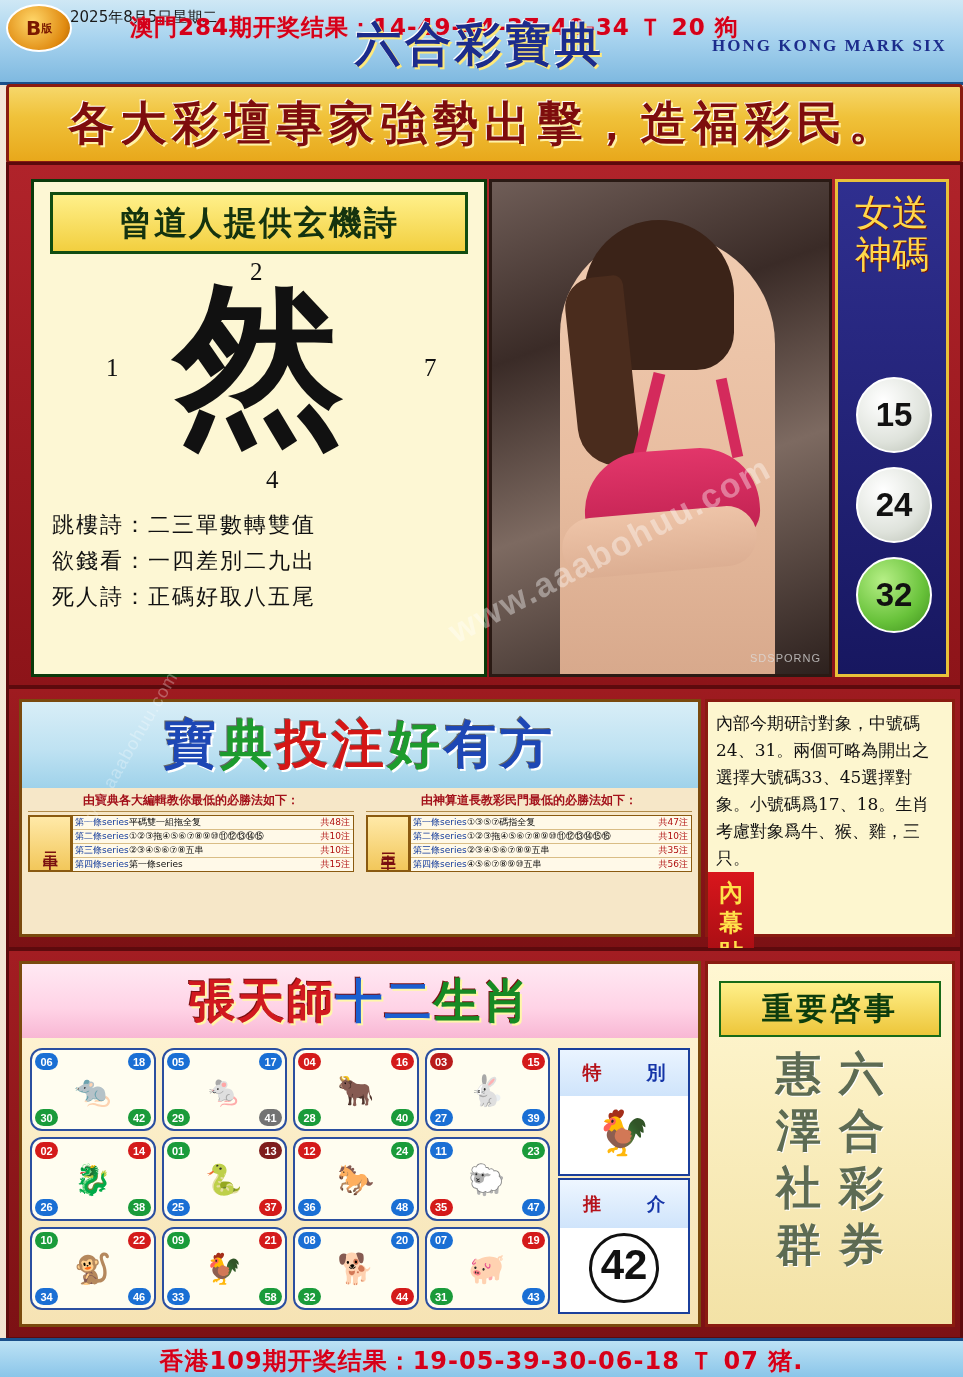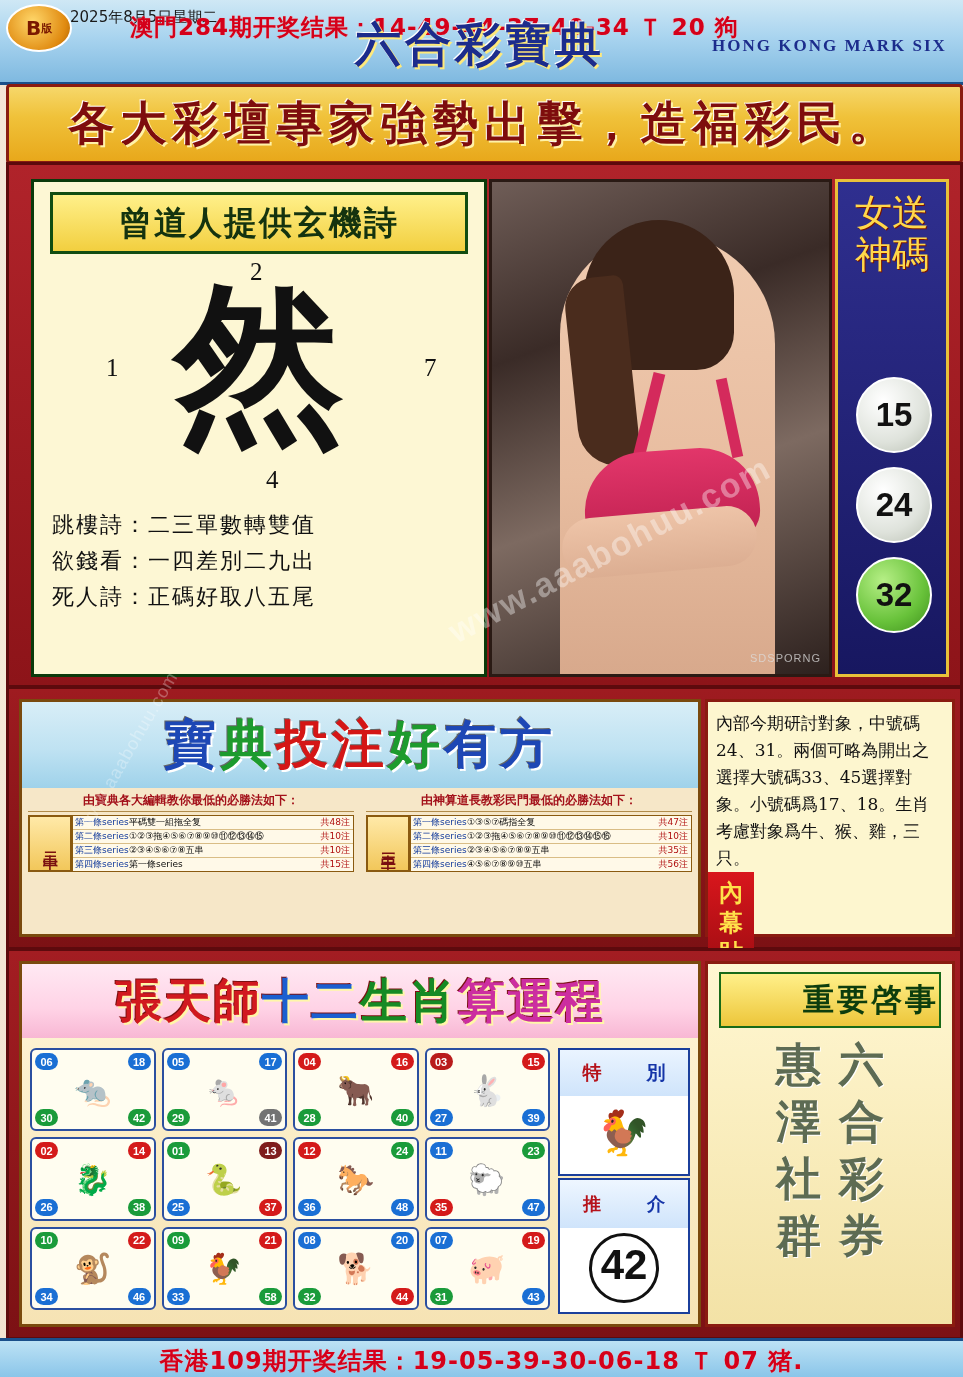--- a/index.html
+++ b/index.html
@@ -141,21 +141,21 @@
      background:linear-gradient(180deg,#a31d22,#7c1114);border:3px solid #5d0a0d;}
   .zodiacbox{position:absolute;left:10px;top:10px;width:676px;height:360px;
      background:linear-gradient(180deg,#fff6d8,#f6e3b4);border:3px solid #7a4a0e;}
   .z-title{height:74px;display:flex;align-items:center;justify-content:center;
      background:linear-gradient(180deg,#ffe9f3,#ffd3e6 60%,#f8b7d4);}
   .z-title span{font-size:47px;font-weight:bold;letter-spacing:2px;
      text-shadow:2px 2px 0 #fff7a8,-1px -1px 0 #7a1010;}
   .zt1{color:#d1191f;} .zt2{color:#1b5fd0;} .zt3{color:#168a24;} .zt4{color:#cc2ea0;}
   .grid{position:absolute;left:8px;top:84px;width:520px;height:262px;
      display:grid;grid-template-columns:repeat(4,1fr);grid-template-rows:repeat(3,1fr);gap:6px;}
-  .zcell{position:relative;background:#fffdf0;border:2px solid #2b4fa0;border-radius:6px;}
+  .zcell{position:relative;background:#fffdf0;border:2px solid #2b4fa0;border-radius:12px;}
   .zc-num{position:absolute;width:23px;height:17px;border-radius:9px;
      font-size:11px;font-weight:bold;display:flex;align-items:center;justify-content:center;
      color:#fff;font-family:"Liberation Sans",sans-serif;}
   .zc-num.tl{left:3px;top:3px;} .zc-num.tr{right:3px;top:3px;}
   .zc-num.bl{left:3px;bottom:3px;} .zc-num.br{right:3px;bottom:3px;}
   .zc-animal{position:absolute;left:50%;top:50%;transform:translate(-50%,-50%);
      font-size:30px;}
   .special{position:absolute;left:536px;top:84px;width:128px;height:124px;
      background:#fff;border:2px solid #1b3f9b;}
   .sp-head{display:flex;height:46px;background:linear-gradient(180deg,#eaf4ff,#cfe4fb);}
@@ -171,23 +171,23 @@
      display:flex;align-items:center;justify-content:center;}
   .rec-head .r2{flex:1;font-size:18px;font-weight:bold;color:#1535a8;
      display:flex;align-items:center;justify-content:center;}
   .rec-num{height:80px;display:flex;align-items:center;justify-content:center;
      font-size:42px;font-weight:bold;color:#111;font-family:"Liberation Sans",sans-serif;}
   .rec-num b{display:inline-block;border:3px solid #111;border-radius:50%;
      width:64px;height:64px;line-height:58px;text-align:center;}
 
   .noticebox{position:absolute;left:696px;top:10px;width:244px;height:360px;
      background:linear-gradient(180deg,#fff7d2,#f3e2a6);border:3px solid #8a1b10;}
-  .nt-title{margin:8px auto 0;width:218px;height:52px;
+  .nt-title{margin:17px auto 0;width:218px;height:52px;
      background:linear-gradient(180deg,#fff08a,#edc63a);border:2px solid #186a18;
-     display:flex;align-items:center;justify-content:flex-end;}
+     display:flex;align-items:center;justify-content:center;}
   .nt-title span{font-size:31px;font-weight:bold;color:#0d3d0d;letter-spacing:3px;}
   .nt-body{margin-top:8px;display:flex;justify-content:center;gap:18px;
      font-size:45px;font-weight:bold;color:#5d6b53;
      font-family:"DejaVu Serif",serif;line-height:57px;
      text-shadow:1px 1px 0 #fff;}
 
   
   .footer{position:absolute;left:0;top:1338px;width:963px;height:39px;
      background:linear-gradient(180deg,#bde2f5,#86c3e8);border-top:3px solid #1a4f8a;
      display:flex;align-items:center;justify-content:center;}
@@ -337,21 +337,20 @@
       <div class="inside-tab">內幕貼士</div>
     </div>
   </div>
 
   <div class="band3">
     <div class="zodiacbox">
       <div class="z-title">
         <span class="zt1">張天師</span>
         <span class="zt2">十二</span>
         <span class="zt3">生肖</span>
-        <span class="zt4">算運程</span>
       </div>
 
       <div class="grid">
         <div class="zcell">
           <div class="zc-num tl" style="background:#1a6fd4">06</div>
           <div class="zc-num tr" style="background:#1a6fd4">18</div>
           <div class="zc-num bl" style="background:#1a9b3a">30</div>
           <div class="zc-num br" style="background:#1a9b3a">42</div>
           <div class="zc-animal">🐀</div>
         </div>

